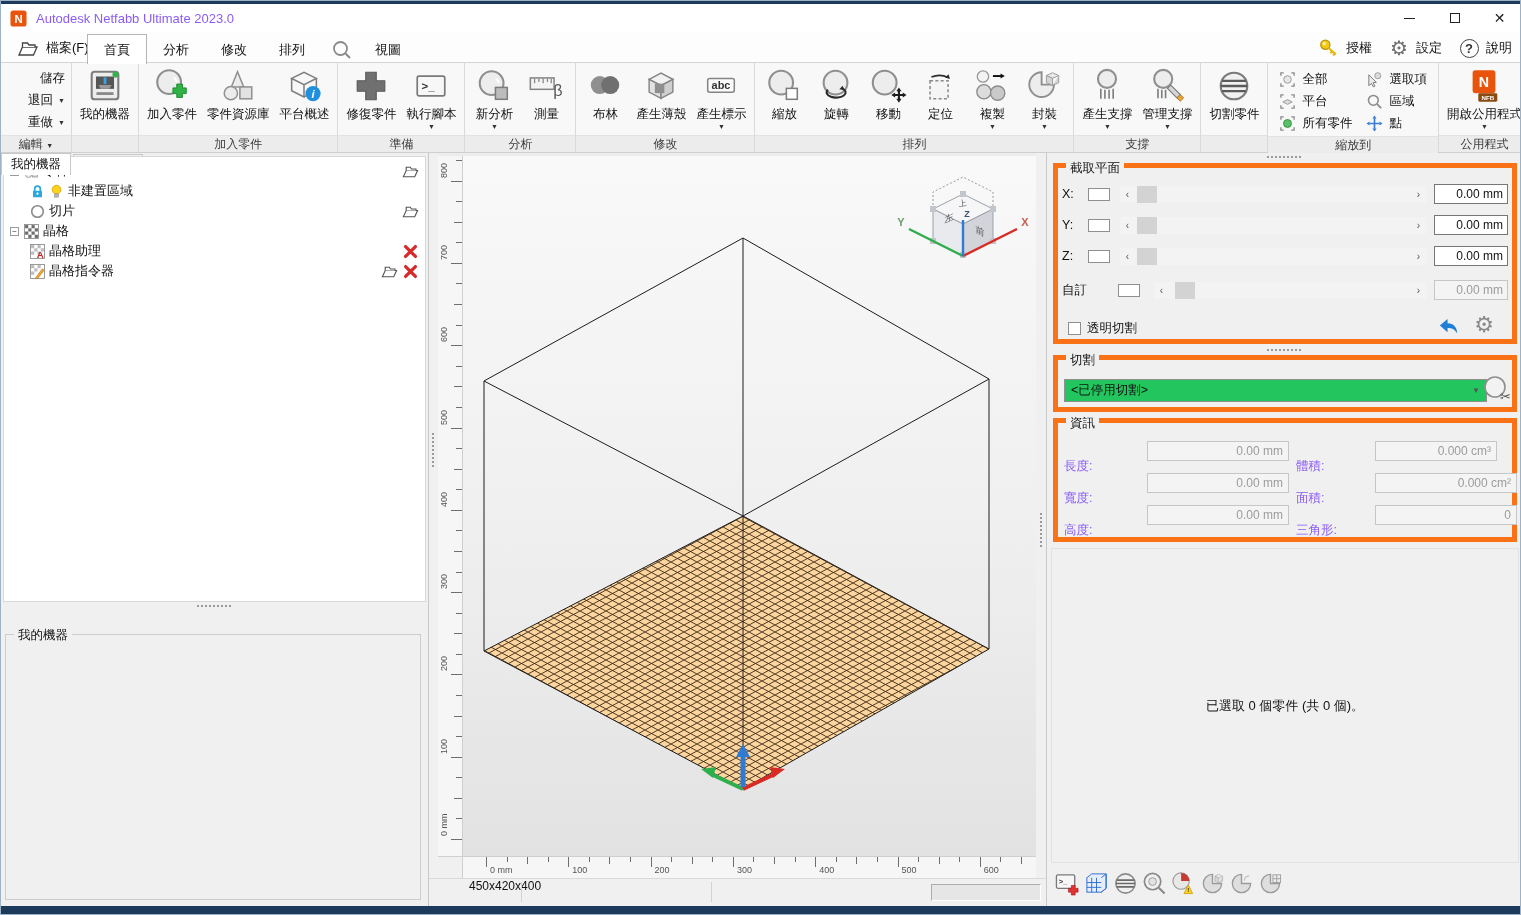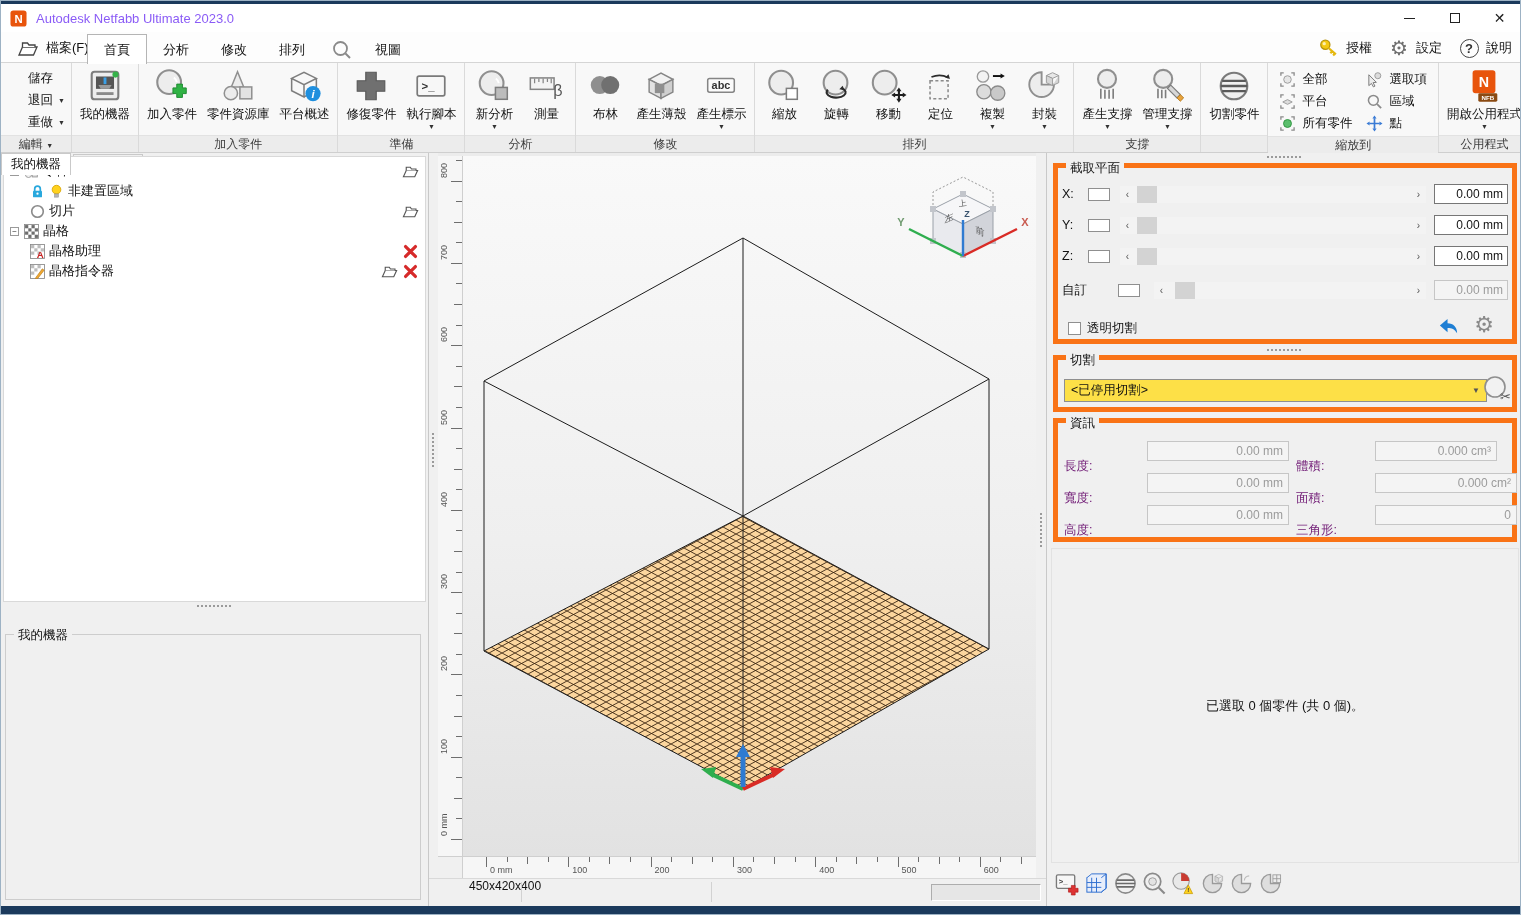--- a/index.html
+++ b/index.html
@@ -34,21 +34,21 @@
 
 #ribbon { left:0; top:62px; width:1521px; height:90px; background:#f8f8f8; border-bottom:1px solid #cfcfcf; display:flex; }
 .rgroup { display:flex; flex-direction:column; border-right:1px solid #dadada; }
 .rgroup-body { flex:1; display:flex; align-items:flex-start; padding:3px 3px 0 3px; }
 .rgroup-label { height:17px; background:#ececec; border-top:1px solid #e2e2e2; text-align:center; font-size:12px; color:#3c3c3c; line-height:16px; padding:0 8px; white-space:nowrap; }
 .rbtn { display:flex; flex-direction:column; align-items:center; padding:1px 5px; min-width:52px; }
 .rbtn .ic { width:38px; height:38px; }
 .rbtn .ic svg { width:100%; height:100%; }
 .rbtn .lbl { font-size:12.5px; color:#111; white-space:nowrap; margin-top:1px; }
 .ddm { font-size:7px; color:#333; line-height:8px; }
-.edit-col { flex-direction:column; align-items:flex-start; padding:6px 6px 0 6px; gap:3px; }
+.edit-col { flex-direction:column; align-items:flex-end; padding:6px 6px 0 6px; gap:3px; }
 .ebtn { display:flex; align-items:center; gap:5px; font-size:12.5px; color:#111; height:19px; white-space:nowrap; }
 .ebtn .eic { width:16px; height:16px; }
 .zgrid { display:grid; grid-auto-flow:column; grid-template-rows:repeat(3,22px); column-gap:14px; padding:2px 8px; }
 .zbtn { display:flex; align-items:center; gap:6px; font-size:12.5px; color:#111; white-space:nowrap; }
 .zbtn .zic { width:17px; height:17px; }
 .zbtn .zic svg { width:100%; height:100%; }
 
 
 #left-panel { left:0; top:152px; width:428px; height:753px; background:#f0f0f0; border-right:1px solid #c9c9c9; }
 #tree { position:absolute; left:2px; top:3px; width:423px; height:446px; background:#fff; border:1px solid #d9d9d9; padding-top:4px; overflow:hidden; }
@@ -105,26 +105,26 @@
 .sarrow { width:15px; height:17px; font-size:10px; color:#555; display:flex; align-items:center; justify-content:center; }
 .strack { flex:1; height:17px; position:relative; background:#f3f3f3; }
 .sthumb { position:absolute; top:0; width:20px; height:17px; background:#d3d3d3; }
 .clipval { width:74px; height:20px; margin-left:8px; border:1px solid #767676; background:#fff; font-size:12px; color:#111; text-align:right; padding:0 4px; line-height:18px; flex:none; }
 .clipval.disabled { border-color:#c6c6c6; background:#f4f4f4; color:#9b9b9b; }
 #transrow { position:absolute; left:10px; top:152px; display:flex; align-items:center; gap:6px; font-size:12.5px; color:#111; }
 .cb13 { width:13px; height:13px; border:1px solid #8f8f8f; background:#fff; }
 #clip-undo { position:absolute; right:52px; top:148px; width:23px; height:23px; }
 #clip-gear { position:absolute; right:18px; top:146px; font-size:22px; color:#8a8a8a; line-height:1; }
 #cut-group { left:6px; top:202px; width:464px; height:57px; }
-#cut-dd { position:absolute; left:6px; top:19px; width:423px; height:23px; background:#fde047; border:1px solid #8f8f8f; font-size:12.5px; color:#111; display:flex; align-items:center; padding:0 6px; }
+#cut-dd { position:absolute; left:6px; top:19px; width:423px; height:23px; background:#22c55e; border:1px solid #8f8f8f; font-size:12.5px; color:#111; display:flex; align-items:center; padding:0 6px; }
 #cut-dd .chev { margin-left:auto; font-size:8px; color:#555; }
 #cut-scissors { position:absolute; right:2px; top:15px; width:28px; height:28px; }
 #info-group { left:6px; top:265px; width:464px; height:124px; }
 .inforow { position:absolute; height:20px; display:flex; align-items:center; width:100%; }
-.infolab { font-size:12.5px; color:#701a75;margin-top:30px; }
+.infolab { font-size:12.5px; color:#8b5cf6;margin-top:30px; }
 .infoval { height:20px; border:1px solid #c6c6c6; background:#f4f4f4; color:#9b9b9b; font-size:12px; text-align:right; padding:0 5px; line-height:18px; }
 #select-box { left:4px; top:395px; width:468px; height:315px; border:1px solid #e2e2e2; background:#f0f0f0; display:flex; align-items:center; justify-content:center; font-size:13px; color:#111; }
 #tools-row { position:absolute; left:8px; top:716px; height:28px; display:flex; gap:4px; align-items:center; }
 .toolbtn { width:25px; height:25px; }
 .toolbtn svg { width:100%; height:100%; }
 
 #bottombar { left:0; top:905px; width:1521px; height:10px; background:#1b3a5c; }
 
 svg text { font-family:"Liberation Sans", sans-serif; }
 </style>

